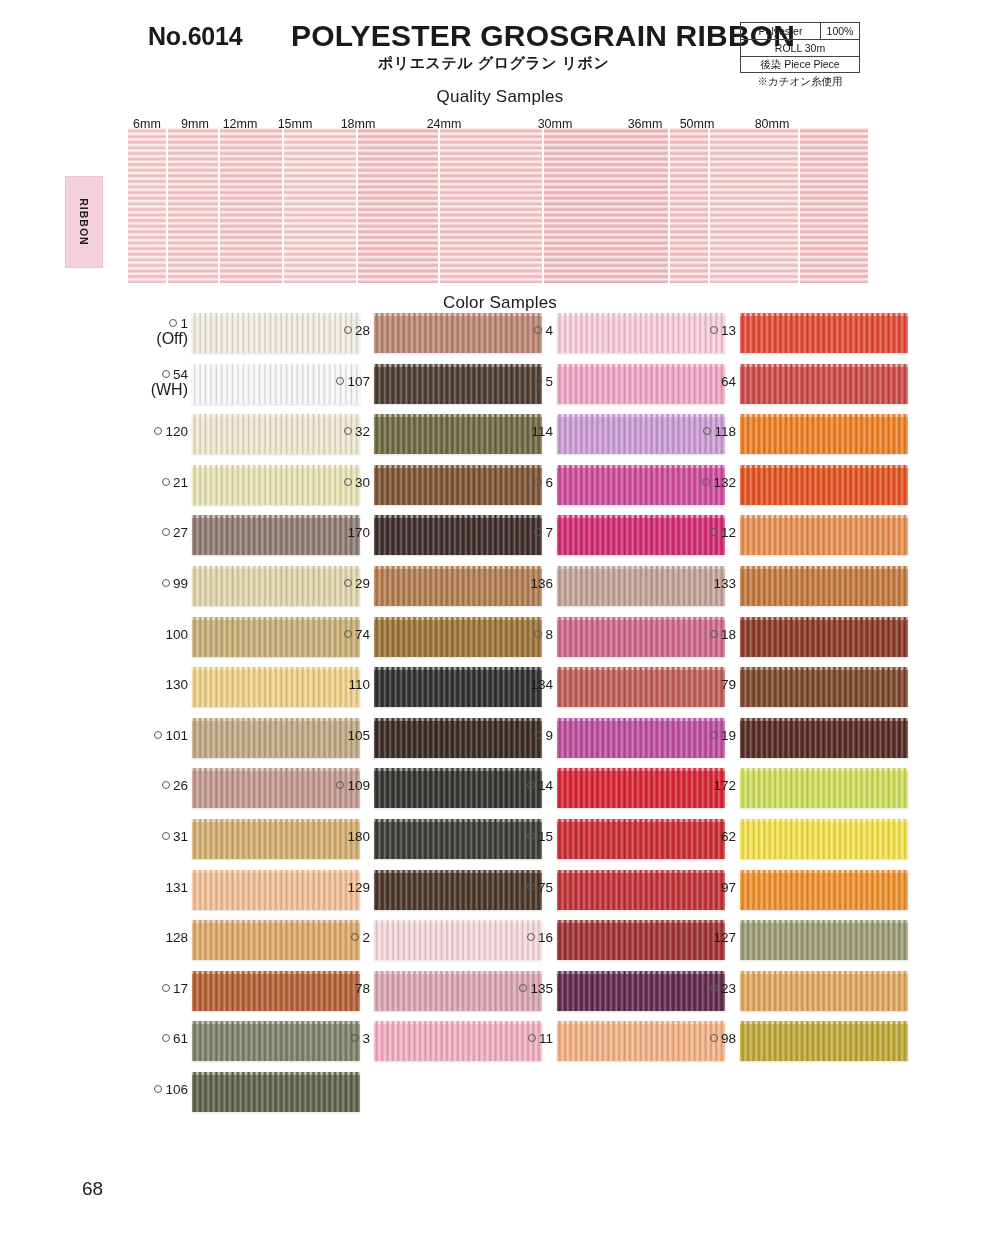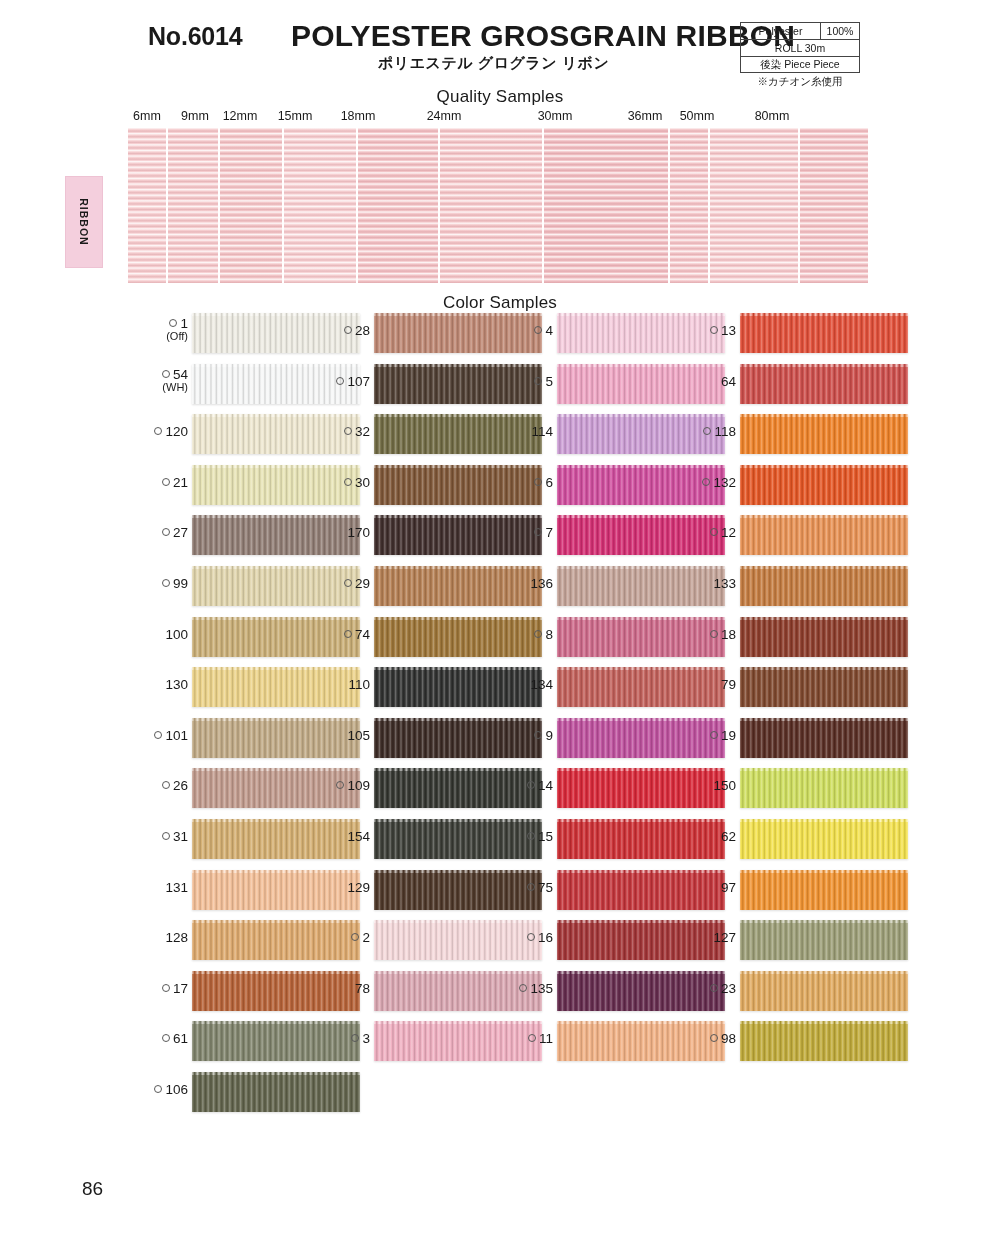--- a/index.html
+++ b/index.html
@@ -65,21 +65,21 @@
   .side-tab span {
     position:absolute; left:50%; top:50%;
     transform:translate(-50%,-50%) rotate(90deg);
     font-size:10.5px; font-weight:bold; letter-spacing:1px;
     white-space:nowrap;
   }
 
   
   .qs-labels { position:absolute; left:128px; top:109px; width:740px; height:16px; }
   .qs-label {
-    position:absolute; top:0; font-size:12.5px; text-align:center;
+    position:absolute; top:8px; font-size:12.5px; text-align:center;
     white-space:nowrap; transform:translateX(-50%);
   }
   .qs-strip {
     position:absolute; left:128px; top:128px;
     width:740px; height:155px;
     background:#ffffff;
     overflow:hidden;
   }
   .qs-band {
     position:absolute; top:0; height:155px;
@@ -94,21 +94,21 @@
 
   
   .cs-area { position:absolute; left:0; top:310px; width:1000px; height:840px; }
   .cs-col { position:absolute; top:0; width:230px; }
   .cs-row { position:relative; height:50.6px; }
   .cs-code {
     position:absolute; right:172px; top:14px;
     font-size:13.5px; text-align:right; white-space:nowrap;
     line-height:1.05;
   }
-  .cs-code .sub { display:block; font-size:11px; text-align:right; }
+  .cs-code .sub { display:block; font-size:16px; text-align:right; }
   .cs-code.two-line { top:7px; }
   .cs-marker {
     display:inline-block; width:8px; height:8px;
     border:1.2px solid #5a5a5a; border-radius:50%;
     margin-right:3px; vertical-align:1px;
   }
   .cs-swatch {
     position:absolute; right:0; top:3px;
     width:168px; height:40px;
     background-image:
@@ -292,21 +292,21 @@
       </div>
       <div class="cs-row">
         <div class="cs-code">105</div>
         <div class="cs-swatch" style="background-color: rgb(56, 39, 33);"></div>
       </div>
       <div class="cs-row">
         <div class="cs-code"><span class="cs-marker"></span>109</div>
         <div class="cs-swatch" style="background-color: rgb(48, 50, 44);"></div>
       </div>
       <div class="cs-row">
-        <div class="cs-code">154</div>
+        <div class="cs-code">180</div>
         <div class="cs-swatch" style="background-color: rgb(56, 58, 51);"></div>
       </div>
       <div class="cs-row">
         <div class="cs-code">129</div>
         <div class="cs-swatch" style="background-color: rgb(74, 51, 36);"></div>
       </div>
       <div class="cs-row">
         <div class="cs-code"><span class="cs-marker"></span>2</div>
         <div class="cs-swatch" style="background-color: rgb(245, 216, 218);"></div>
       </div>
@@ -412,21 +412,21 @@
       </div>
       <div class="cs-row">
         <div class="cs-code">79</div>
         <div class="cs-swatch" style="background-color: rgb(124, 68, 41);"></div>
       </div>
       <div class="cs-row">
         <div class="cs-code"><span class="cs-marker"></span>19</div>
         <div class="cs-swatch" style="background-color: rgb(85, 41, 31);"></div>
       </div>
       <div class="cs-row">
-        <div class="cs-code">150</div>
+        <div class="cs-code">172</div>
         <div class="cs-swatch" style="background-color: rgb(206, 222, 92);"></div>
       </div>
       <div class="cs-row">
         <div class="cs-code">62</div>
         <div class="cs-swatch" style="background-color: rgb(243, 225, 74);"></div>
       </div>
       <div class="cs-row">
         <div class="cs-code">97</div>
         <div class="cs-swatch" style="background-color: rgb(240, 144, 44);"></div>
       </div>
@@ -438,19 +438,19 @@
         <div class="cs-code"><span class="cs-marker"></span>23</div>
         <div class="cs-swatch" style="background-color: rgb(224, 168, 92);"></div>
       </div>
       <div class="cs-row">
         <div class="cs-code"><span class="cs-marker"></span>98</div>
         <div class="cs-swatch" style="background-color: rgb(191, 169, 54);"></div>
       </div>
     </div>
   </div>
 
-<div class="page-num">86</div>
+<div class="page-num">68</div>
 
 <div class="footer">
   
 
   
 </div>
 
 </body></html>

